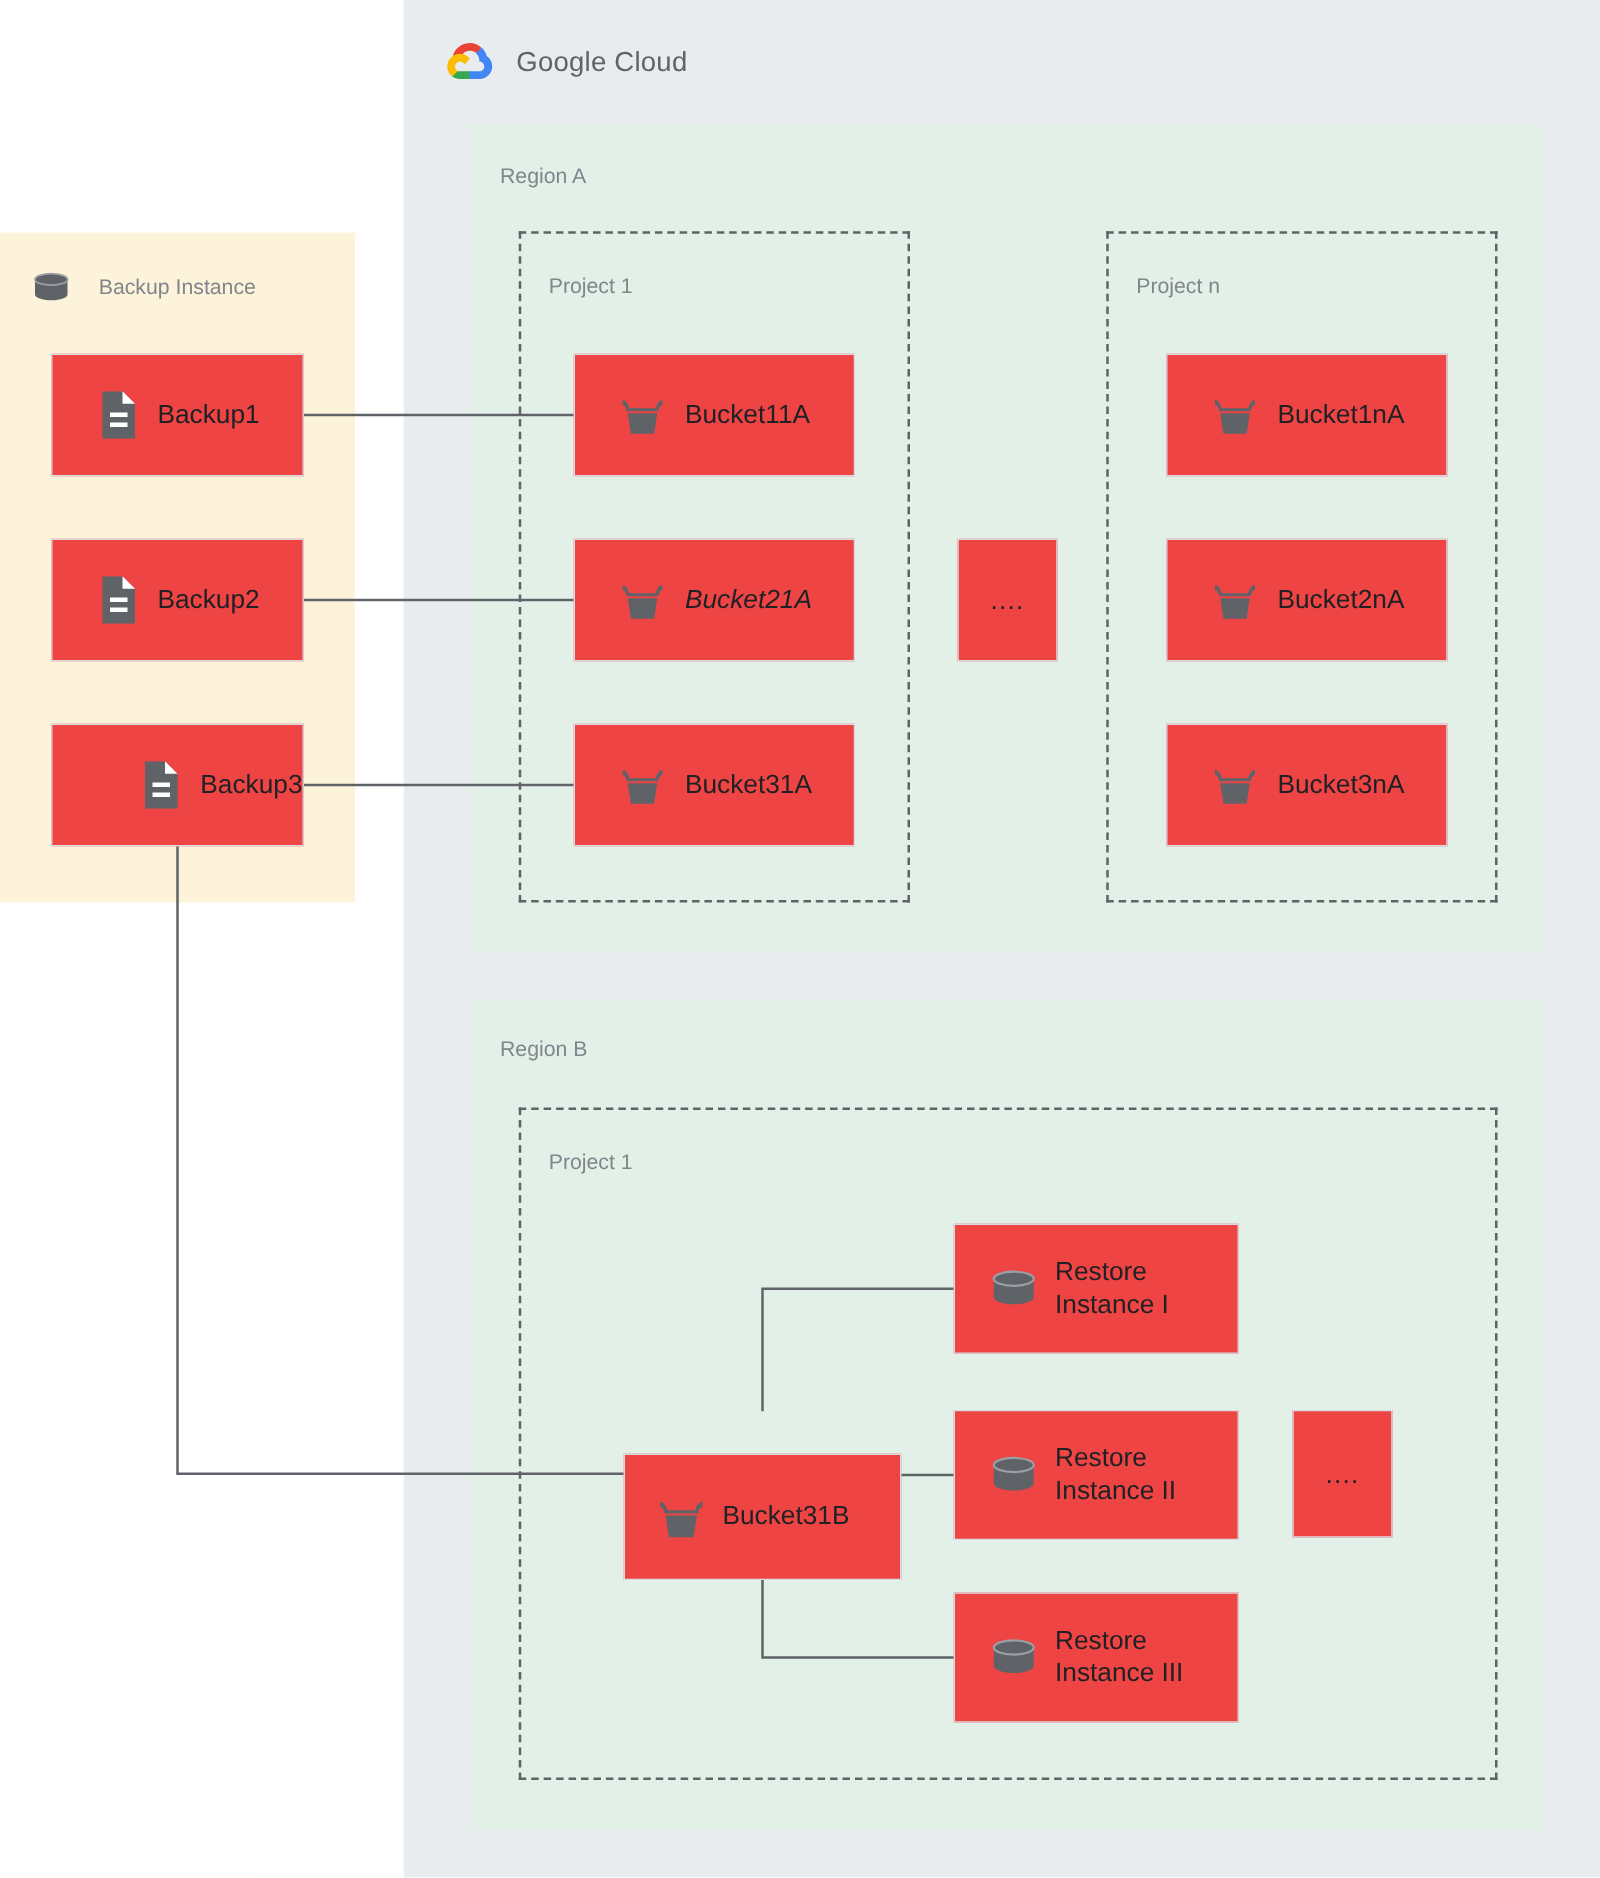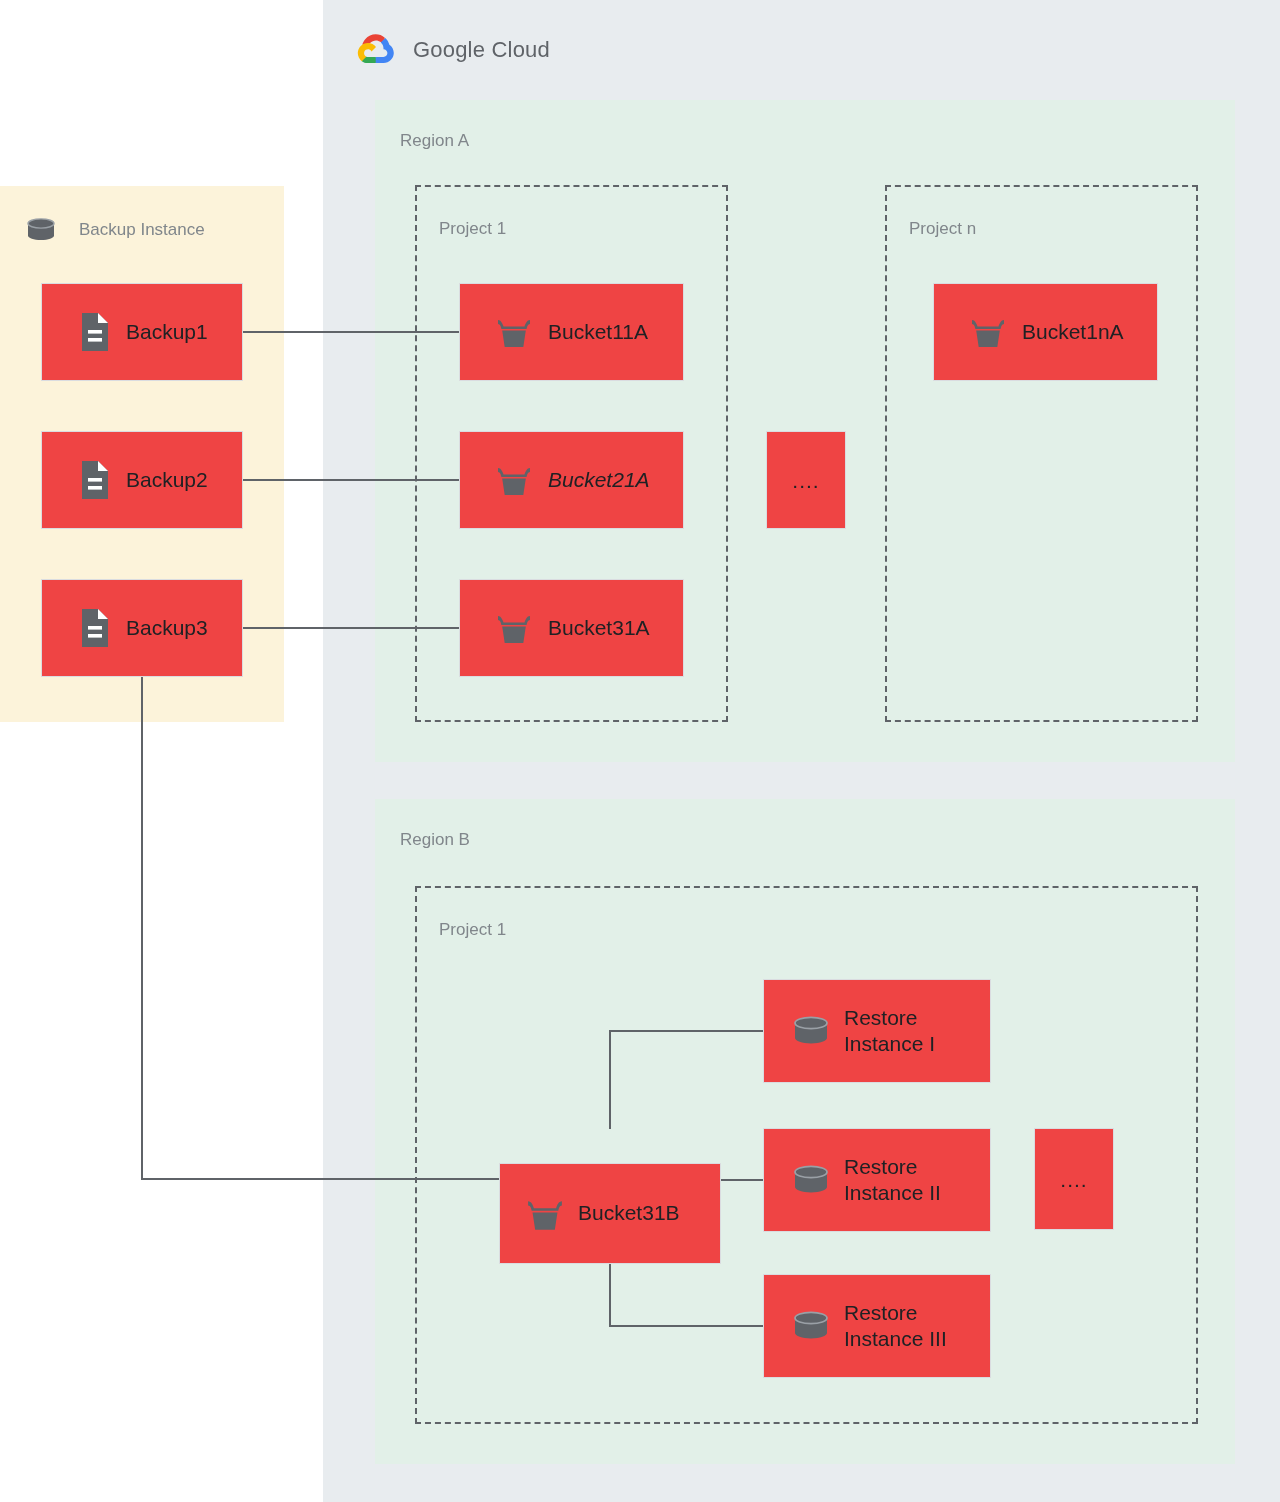--- a/index.html
+++ b/index.html
@@ -124,21 +124,21 @@
   .ellipsis-dots {
     font-size: 21px;
     color: #202124;
     letter-spacing: 1px;
     line-height: 1;
   }
 
   
   #card-backup1 { left: 41px; top: 283px; width: 202px; height: 98px; }
   #card-backup2 { left: 41px; top: 431px; width: 202px; height: 98px; }
-  #card-backup3 { left: 41px; top: 579px; width: 202px; height: 98px; }
+  #card-backup3 { left: 41px; top: 579px; width: 202px; height: 98px; justify-content: flex-end; }
 
   #card-bucket11a { left: 459px; top: 283px; width: 225px; height: 98px; }
   #card-bucket21a { left: 459px; top: 431px; width: 225px; height: 98px; font-style: italic; }
   #card-bucket31a { left: 459px; top: 579px; width: 225px; height: 98px; }
 
   #card-dots-a { left: 766px; top: 431px; width: 80px; height: 98px; }
 
   #card-bucket1na { left: 933px; top: 283px; width: 225px; height: 98px; }
   #card-bucket2na { left: 933px; top: 431px; width: 225px; height: 98px; }
   #card-bucket3na { left: 933px; top: 579px; width: 225px; height: 98px; }
@@ -302,21 +302,39 @@
   <div class="card" id="card-bucket1na">
     <div class="card-inner">
       <svg class="icon" width="36" height="34" viewBox="0 0 36 34">
         <path d="M2 5 C5 5 6.5 8.5 7.5 11.5 L28.5 11.5 C29.5 8.5 31 5 34 5 L34 9 C31.8 9 31 12 30.6 14 L5.4 14 C5 12 4.2 9 2 9 Z" fill="#5f6368"></path>
         <path d="M6.2 15.5 L29.8 15.5 L27.3 32 L8.7 32 Z" fill="#5f6368"></path>
       </svg>
       <div class="card-label">Bucket1nA</div>
     </div>
   </div>
 
-
+  <div class="card" id="card-bucket2na">
+    <div class="card-inner">
+      <svg class="icon" width="36" height="34" viewBox="0 0 36 34">
+        <path d="M2 5 C5 5 6.5 8.5 7.5 11.5 L28.5 11.5 C29.5 8.5 31 5 34 5 L34 9 C31.8 9 31 12 30.6 14 L5.4 14 C5 12 4.2 9 2 9 Z" fill="#5f6368"></path>
+        <path d="M6.2 15.5 L29.8 15.5 L27.3 32 L8.7 32 Z" fill="#5f6368"></path>
+      </svg>
+      <div class="card-label">Bucket2nA</div>
+    </div>
+  </div>
+
+  <div class="card" id="card-bucket3na">
+    <div class="card-inner">
+      <svg class="icon" width="36" height="34" viewBox="0 0 36 34">
+        <path d="M2 5 C5 5 6.5 8.5 7.5 11.5 L28.5 11.5 C29.5 8.5 31 5 34 5 L34 9 C31.8 9 31 12 30.6 14 L5.4 14 C5 12 4.2 9 2 9 Z" fill="#5f6368"></path>
+        <path d="M6.2 15.5 L29.8 15.5 L27.3 32 L8.7 32 Z" fill="#5f6368"></path>
+      </svg>
+      <div class="card-label">Bucket3nA</div>
+    </div>
+  </div>
 
   <div class="card" id="card-bucket31b">
     <div class="card-inner">
       <svg class="icon" width="38" height="36" viewBox="0 0 36 34">
         <path d="M2 5 C5 5 6.5 8.5 7.5 11.5 L28.5 11.5 C29.5 8.5 31 5 34 5 L34 9 C31.8 9 31 12 30.6 14 L5.4 14 C5 12 4.2 9 2 9 Z" fill="#5f6368"></path>
         <path d="M6.2 15.5 L29.8 15.5 L27.3 32 L8.7 32 Z" fill="#5f6368"></path>
       </svg>
       <div class="card-label">Bucket31B</div>
     </div>
   </div>

